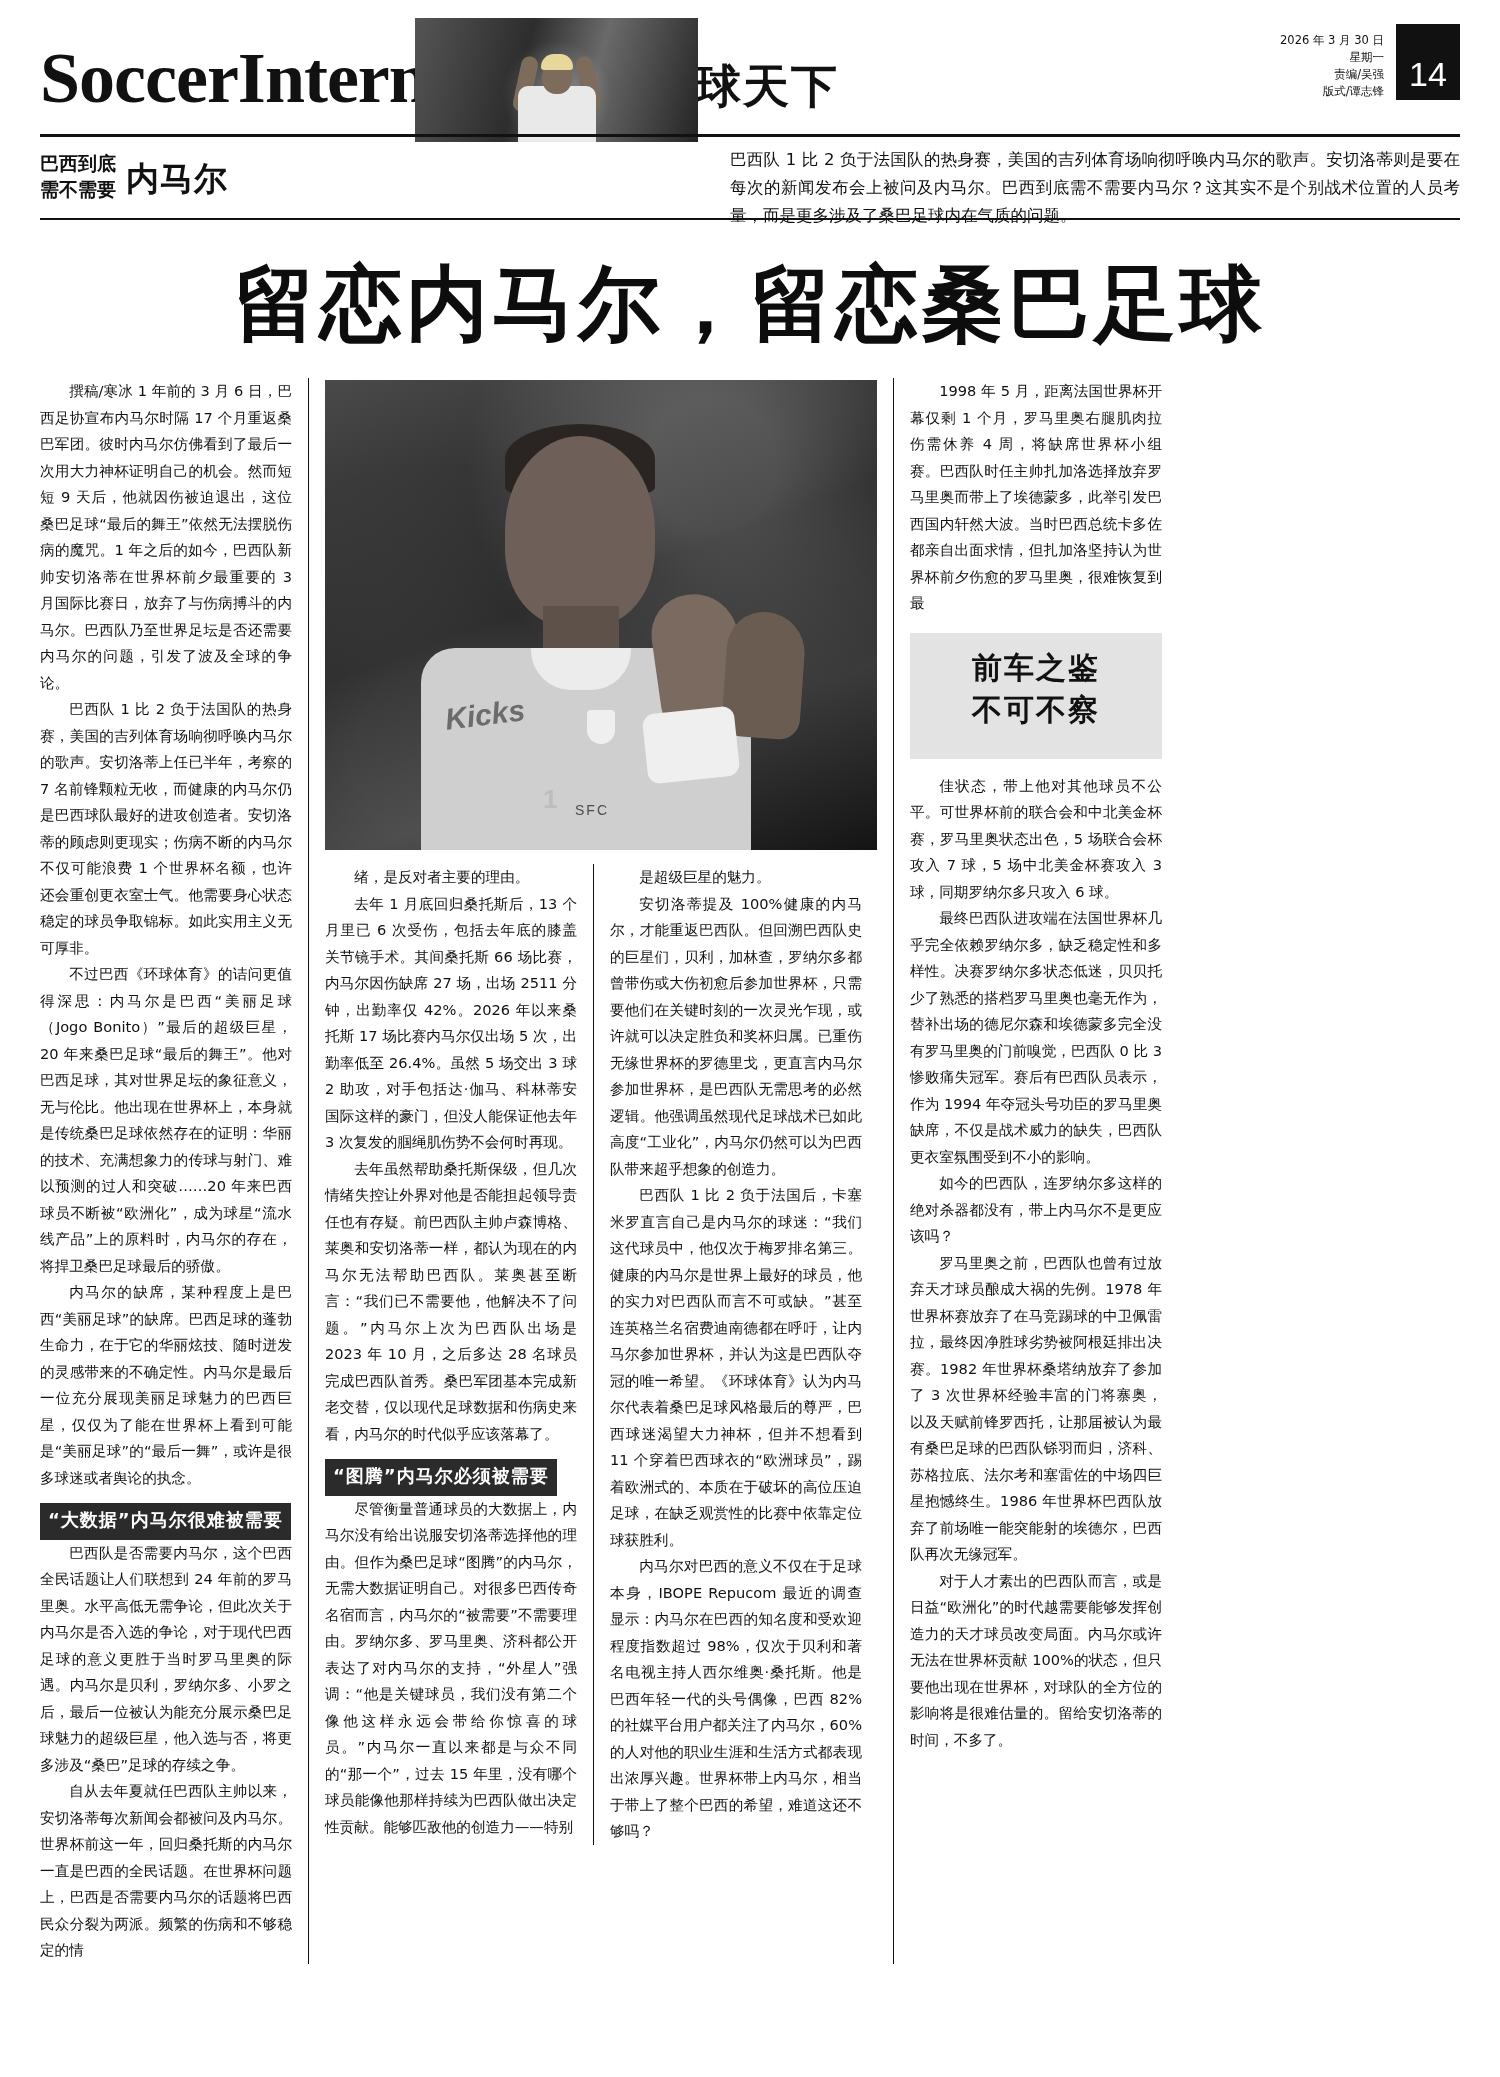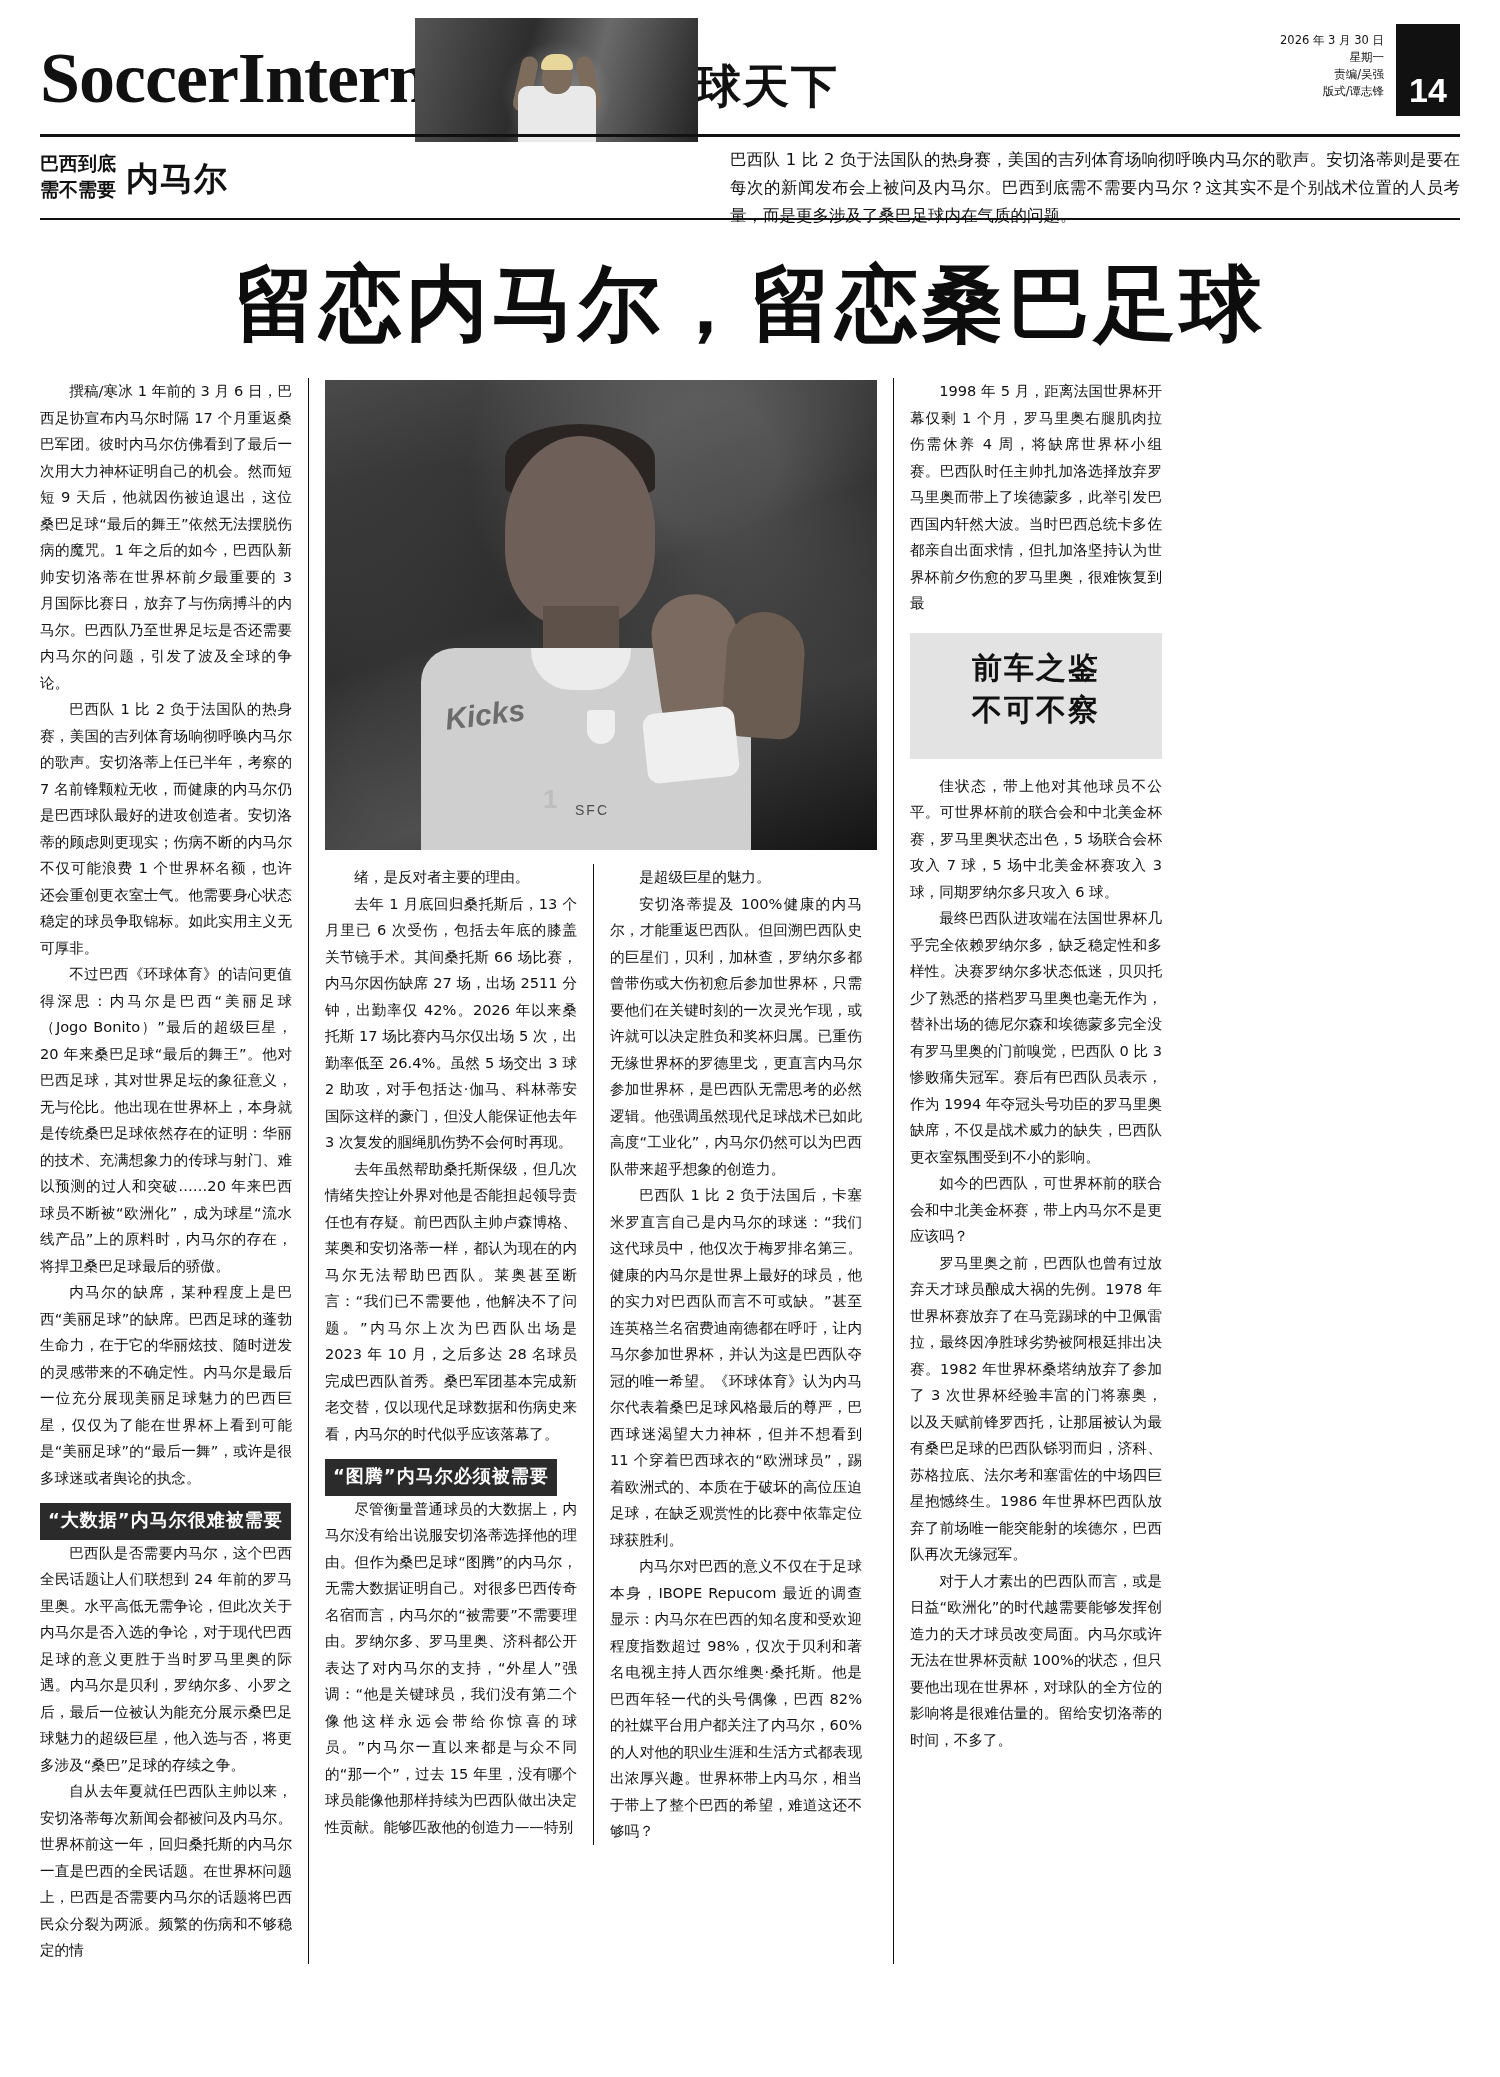--- a/index.html
+++ b/index.html
@@ -71,24 +71,24 @@
     width:250px;
     text-align:right;
     font-family:"DejaVu Sans", sans-serif;
     font-size:11.5px;
     line-height:17px;
     color:#111;
   }
   .mast-meta div { border-bottom:0; }
   .mast-num {
     position:absolute; right:10px; top:6px;
-    width:64px; height:92px;
+    width:64px; height:76px;
     background:#111; color:#fff;
     font-family:"Liberation Sans", sans-serif;
-    font-weight:bold; font-size:34px;
+    font-weight:normal; font-size:34px;
     display:flex; align-items:flex-end; justify-content:center;
     padding-bottom:6px;
   }
   .mast-rule { position:absolute; left:10px; right:10px; top:116px; height:3px; background:#111; }
 
   
   .teaser { position:relative; height:78px; margin-top:8px; }
   .teaser-left {
     position:absolute; left:10px; top:4px;
     display:flex; align-items:flex-end; gap:10px;
@@ -285,19 +285,19 @@
     <div class="vline"></div>
 
     <div class="col col-4" style="border-left:0;">
       <p>1998 年 5 月，距离法国世界杯开幕仅剩 1 个月，罗马里奥右腿肌肉拉伤需休养 4 周，将缺席世界杯小组赛。巴西队时任主帅扎加洛选择放弃罗马里奥而带上了埃德蒙多，此举引发巴西国内轩然大波。当时巴西总统卡多佐都亲自出面求情，但扎加洛坚持认为世界杯前夕伤愈的罗马里奥，很难恢复到最</p>
       <div class="rbox">
         <div>前车之鉴</div>
         <div>不可不察</div>
       </div>
       <p>佳状态，带上他对其他球员不公平。可世界杯前的联合会和中北美金杯赛，罗马里奥状态出色，5 场联合会杯攻入 7 球，5 场中北美金杯赛攻入 3 球，同期罗纳尔多只攻入 6 球。</p>
       <p>最终巴西队进攻端在法国世界杯几乎完全依赖罗纳尔多，缺乏稳定性和多样性。决赛罗纳尔多状态低迷，贝贝托少了熟悉的搭档罗马里奥也毫无作为，替补出场的德尼尔森和埃德蒙多完全没有罗马里奥的门前嗅觉，巴西队 0 比 3 惨败痛失冠军。赛后有巴西队员表示，作为 1994 年夺冠头号功臣的罗马里奥缺席，不仅是战术威力的缺失，巴西队更衣室氛围受到不小的影响。</p>
-      <p>如今的巴西队，可世界杯前的联合会和中北美金杯赛，带上内马尔不是更应该吗？</p>
+      <p>如今的巴西队，连罗纳尔多这样的绝对杀器都没有，带上内马尔不是更应该吗？</p>
       <p>罗马里奥之前，巴西队也曾有过放弃天才球员酿成大祸的先例。1978 年世界杯赛放弃了在马竞踢球的中卫佩雷拉，最终因净胜球劣势被阿根廷排出决赛。1982 年世界杯桑塔纳放弃了参加了 3 次世界杯经验丰富的门将寨奥，以及天赋前锋罗西托，让那届被认为最有桑巴足球的巴西队铩羽而归，济科、苏格拉底、法尔考和塞雷佐的中场四巨星抱憾终生。1986 年世界杯巴西队放弃了前场唯一能突能射的埃德尔，巴西队再次无缘冠军。</p>
       <p>对于人才素出的巴西队而言，或是日益“欧洲化”的时代越需要能够发挥创造力的天才球员改变局面。内马尔或许无法在世界杯贡献 100%的状态，但只要他出现在世界杯，对球队的全方位的影响将是很难估量的。留给安切洛蒂的时间，不多了。</p>
     </div>
 
   </div>
 </div>
 
 </body></html>

